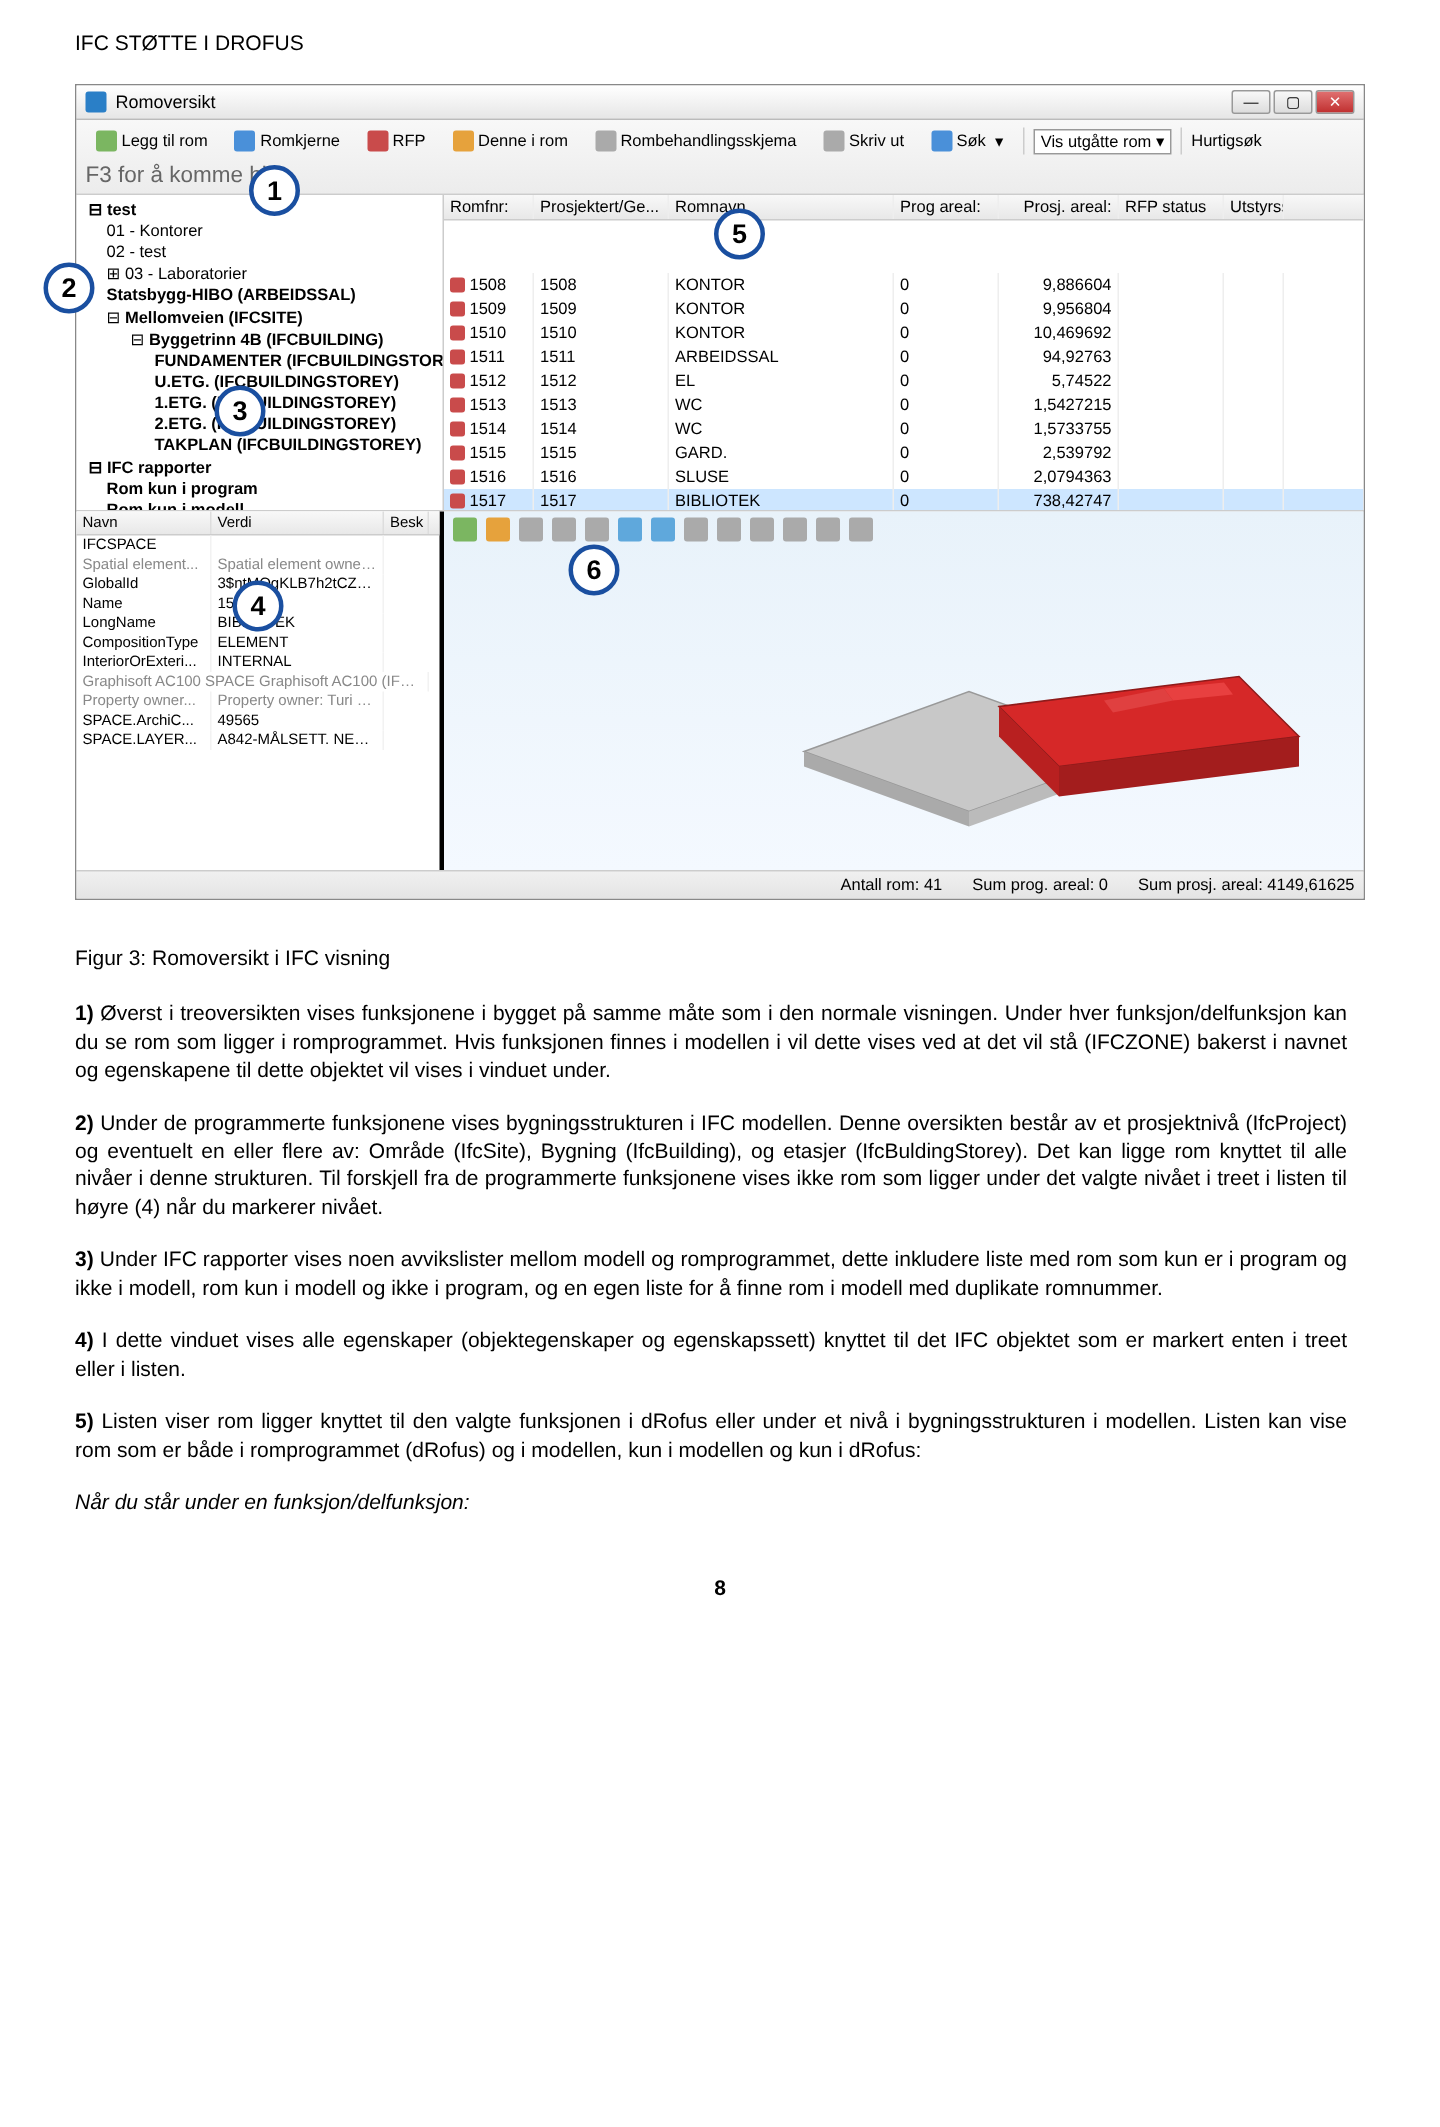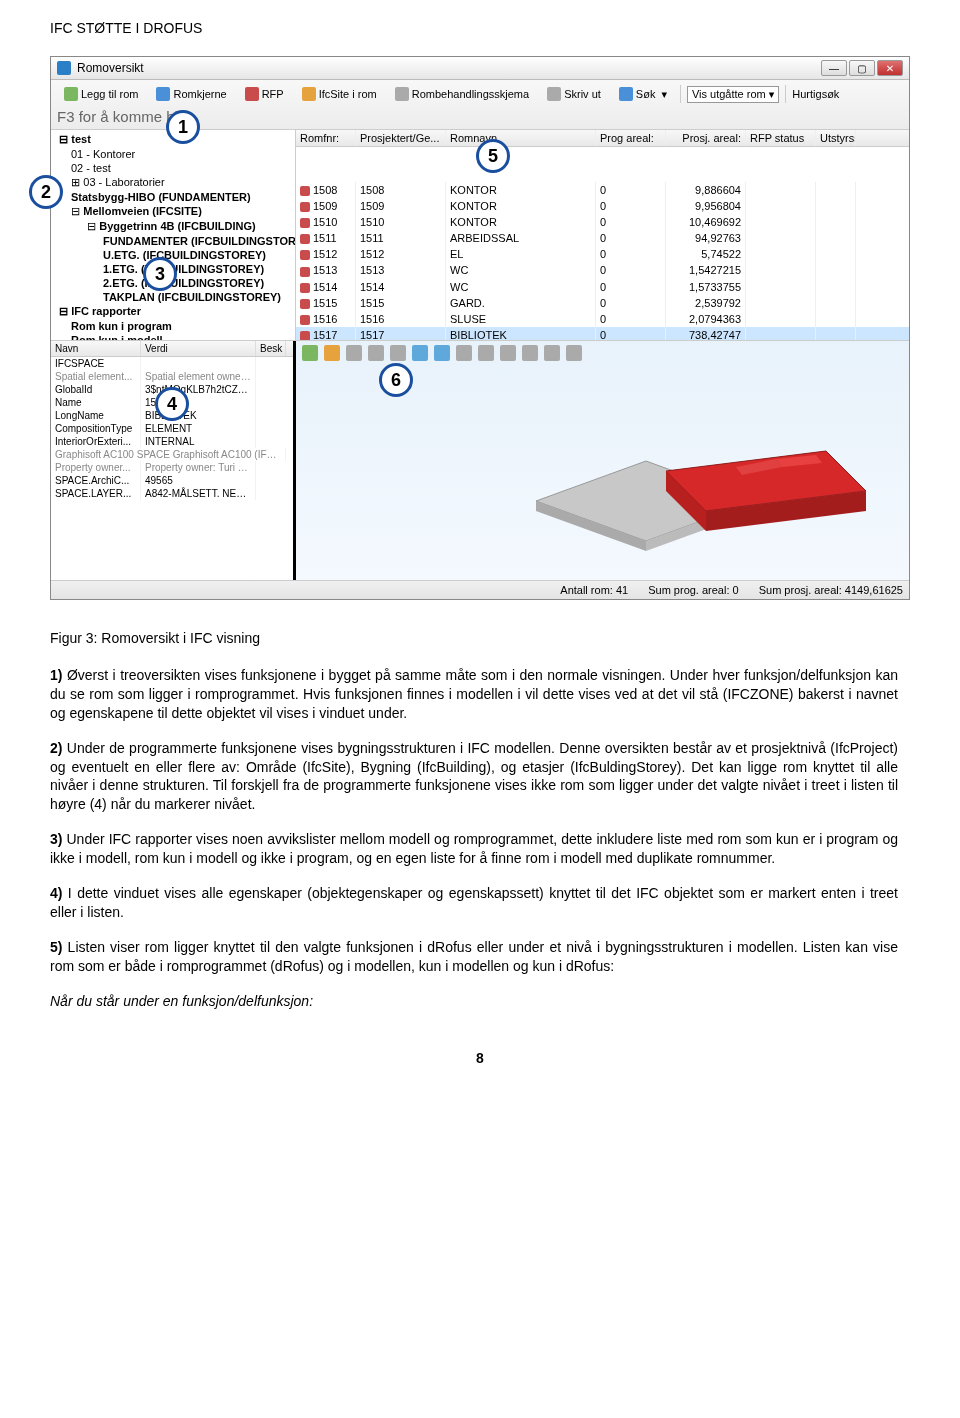--- a/index.html
+++ b/index.html
@@ -99,21 +99,21 @@
     <div class="toolbtn">
         <span class="ic"></span>
         <span>Romkjerne</span>
       </div>
     <div class="toolbtn">
         <span class="ic r"></span>
         <span>RFP</span>
       </div>
     <div class="toolbtn">
         <span class="ic o"></span>
-        <span>IfcSite i rom</span>
+        <span>Denne i rom</span>
       </div>
     <div class="toolbtn">
         <span class="ic p"></span>
         <span>Rombehandlingsskjema</span>
       </div>
     <div class="toolbtn">
         <span class="ic p"></span>
         <span>Skriv ut</span>
       </div>
     <div class="toolbtn">
@@ -127,21 +127,21 @@
     <span>Hurtigsøk</span>
     <span class="hint">F3 for å komme hit</span>
   </div>
 
   <div class="main-split">
     <div class="tree-panel">
       <div class="tree-item bold">⊟ <span>test</span></div>
       <div class="tree-item i1">01 - Kontorer</div>
       <div class="tree-item i1">02 - test</div>
       <div class="tree-item i1">⊞ <span>03 - Laboratorier</span></div>
-      <div class="tree-item i1 bold">Statsbygg-HIBO (FUNDAMENTER)</div>
+      <div class="tree-item i1 bold">Statsbygg-HIBO (ARBEIDSSAL)</div>
       <div class="tree-item i1">⊟ <span class="bold">Mellomveien (IFCSITE)</span></div>
       <div class="tree-item i2">⊟ <span class="bold">Byggetrinn 4B (IFCBUILDING)</span></div>
       <div class="tree-item i3 bold">FUNDAMENTER (IFCBUILDINGSTORE</div>
       <div class="tree-item i3 bold">U.ETG. (IFCBUILDINGSTOREY)</div>
       <div class="tree-item i3 bold">1.ETG. (IFCBUILDINGSTOREY)</div>
       <div class="tree-item i3 bold">2.ETG. (IFCBUILDINGSTOREY)</div>
       <div class="tree-item i3 bold">TAKPLAN (IFCBUILDINGSTOREY)</div>
       <div class="tree-item bold">⊟ <span>IFC rapporter</span></div>
       <div class="tree-item i1 bold">Rom kun i program</div>
       <div class="tree-item i1 bold">Rom kun i modell</div>

